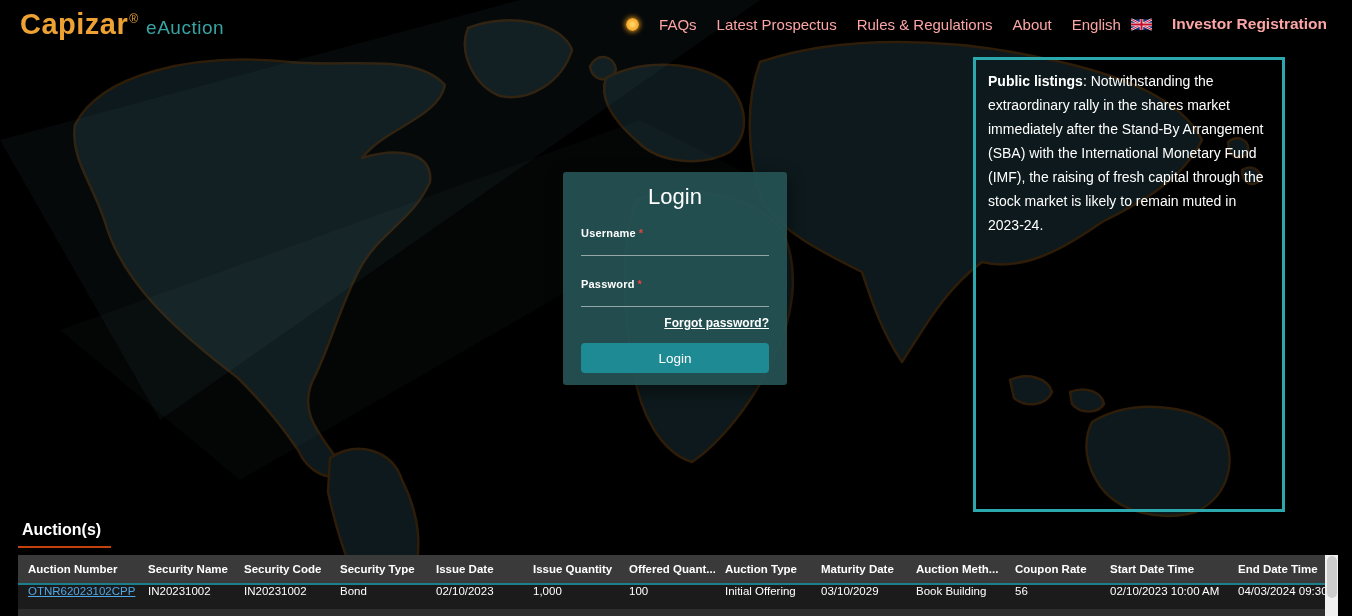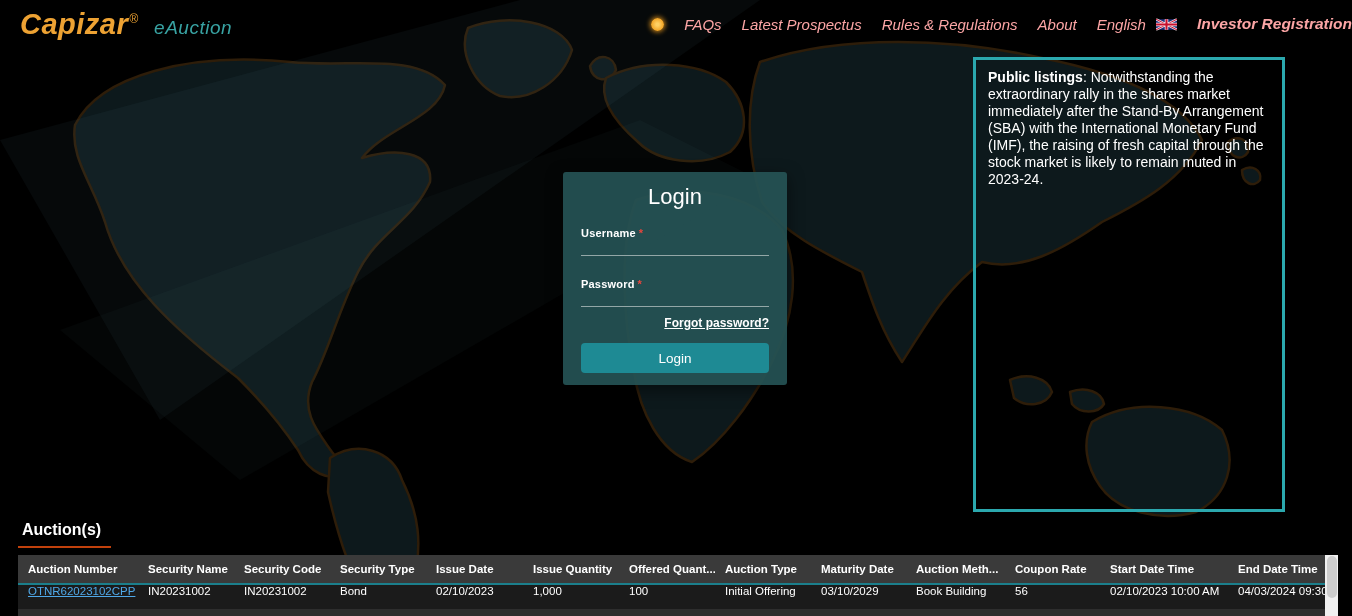--- a/index.html
+++ b/index.html
@@ -12,26 +12,26 @@
     font-family: "Liberation Sans", sans-serif;
   }
 
   
   .world-map { position: absolute; top: 0; left: 0; z-index: 0; }
 
   
   .header {
     position: absolute; top: 0; left: 0; width: 1352px; height: 48px;
     display: flex; align-items: center;
-    padding: 0 0 0 20px; z-index: 5; font-style: italic;
+    padding: 0 25px 0 20px; z-index: 5;
   }
   .logo { display: flex; align-items: baseline; cursor: pointer; }
   .logo-name { font-size: 29px; font-weight: bold; color: #EDA233; letter-spacing: 0.5px; }
   .logo-reg  { font-size: 12px; color: #EDA233; position: relative; top: -11px; margin-left: 1px; }
-  .logo-product { font-size: 19px; color: #38A3A3; margin-left: 16px; letter-spacing: 0.5px; }
+  .logo-product { font-size: 19px; color: #38A3A3; margin-left: 8px; letter-spacing: 0.5px; }
 
   .nav { margin-left: auto; display: flex; align-items: center; gap: 20px; }
   .nav-item { color: #fca5a5; font-size: 15px; cursor: pointer; white-space: nowrap; }
   .sun {
     width: 13px; height: 13px; border-radius: 50%;
     background: radial-gradient(circle, #FFD063 15%, #F09E1C 75%);
     box-shadow: 0 0 5px 1px rgba(240,158,28,.85);
     cursor: pointer;
   }
   .lang { display: flex; align-items: center; gap: 10px; cursor: pointer; }
@@ -69,21 +69,21 @@
     border: none; border-radius: 4px;
     font-size: 13.5px; font-family: "Liberation Sans", sans-serif;
     cursor: pointer;
   }
 
   
   .notice {
     position: absolute; left: 973px; top: 57px; width: 312px; height: 455px;
     border: 3px solid #2BA8AE;
     padding: 9px 12px;
-    color: #fff; font-size: 14px; line-height: 17px;
+    color: #fff; font-size: 14px; line-height: 24px;
     z-index: 3;
   }
   .notice p { margin: 0 0 15px 0; }
   .alert-red { color: #A93226; }
 
   
   .auctions-heading {
     position: absolute; left: 18px; top: 521px; z-index: 4;
     color: #fff; font-size: 16px; font-weight: bold;
     padding: 0 10px 7px 4px;

